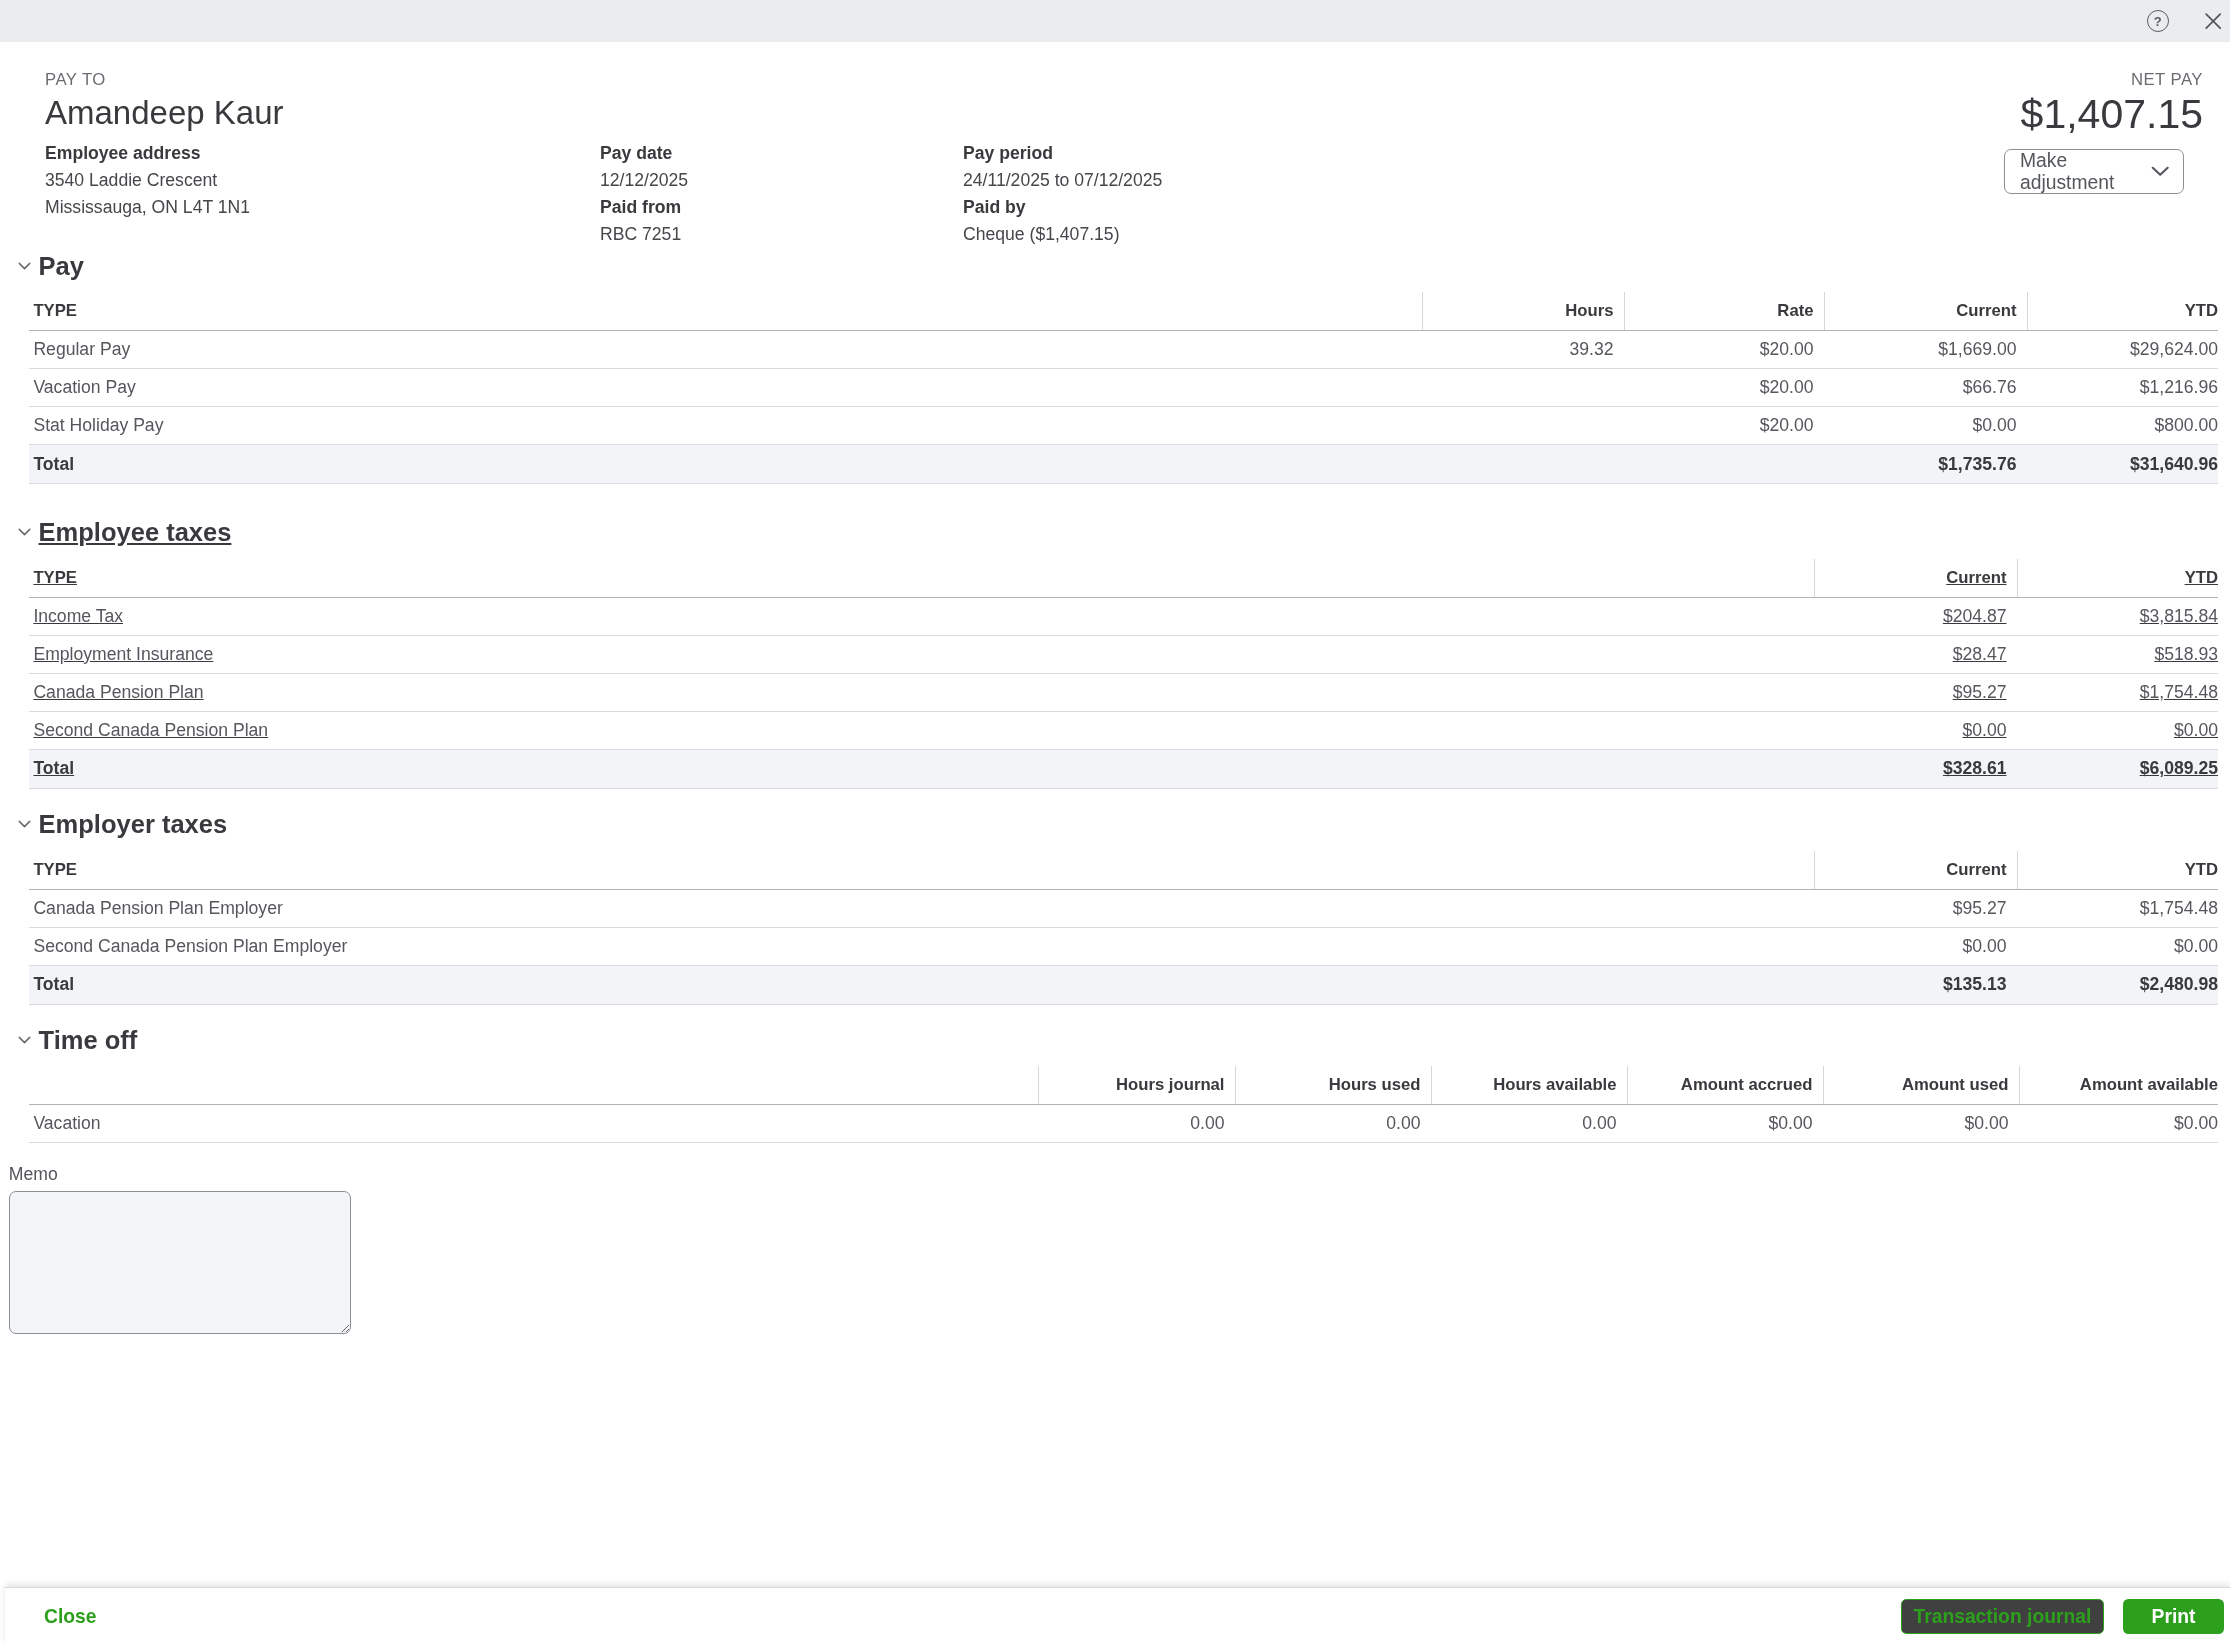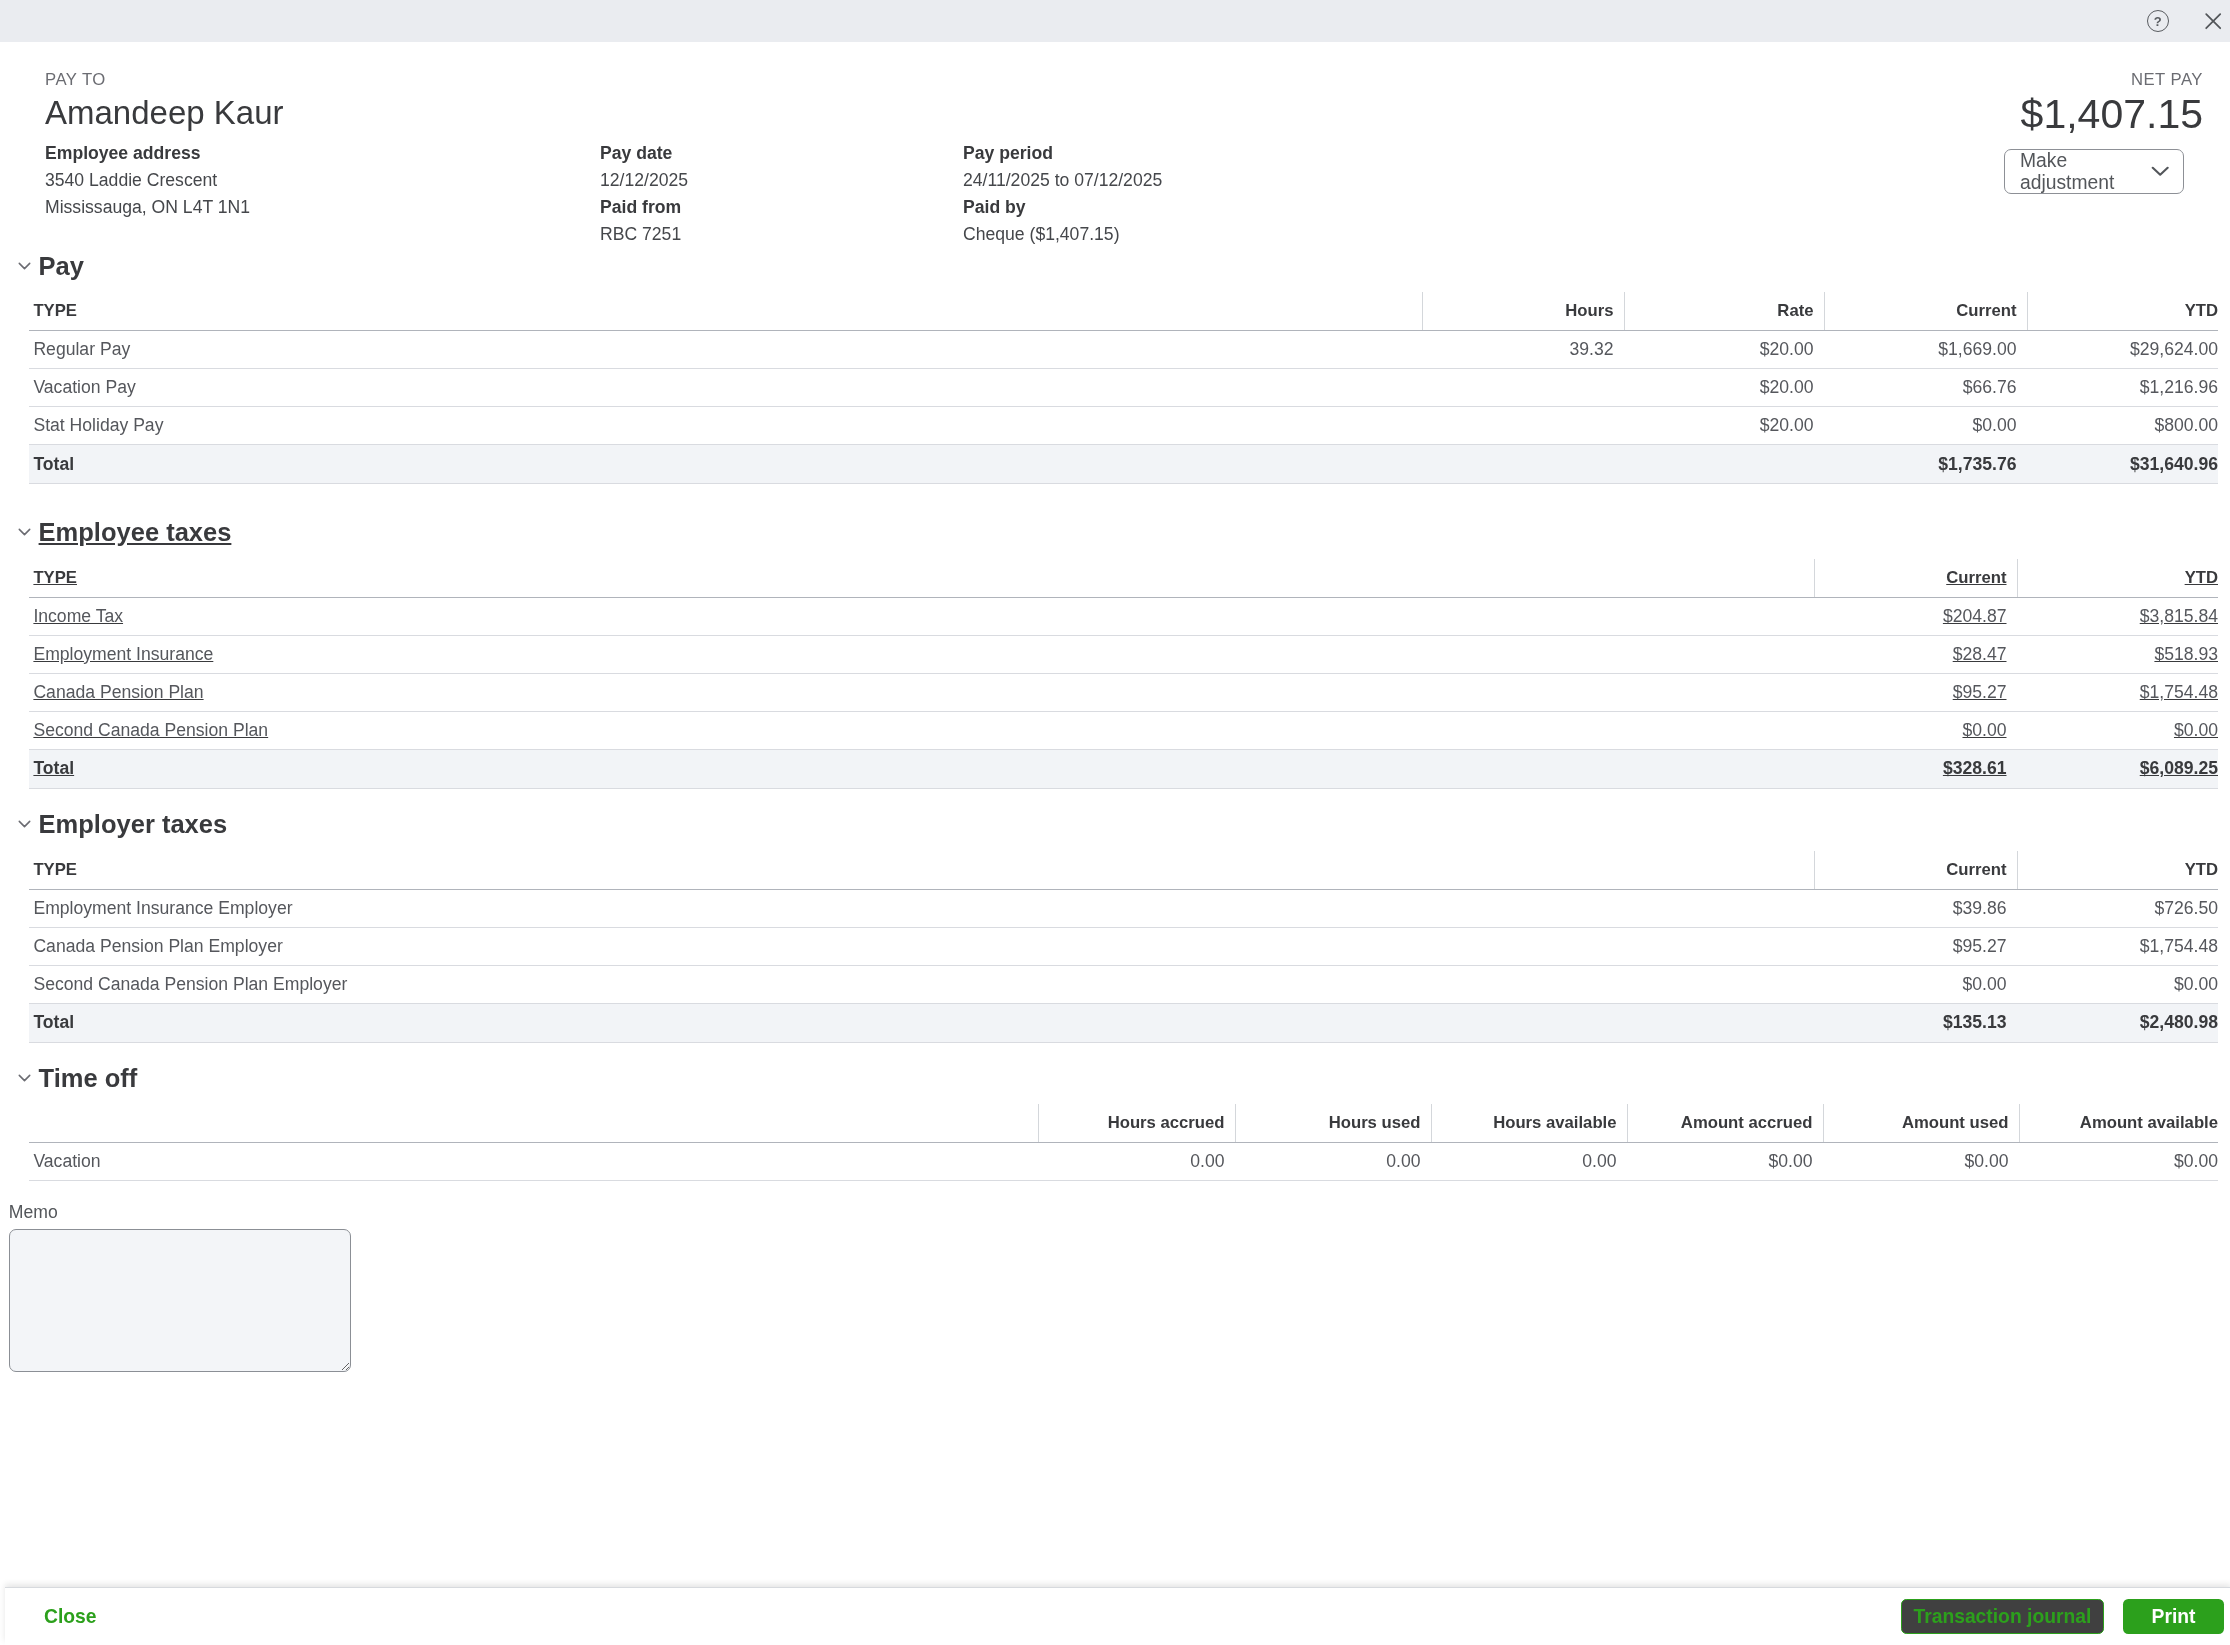--- a/index.html
+++ b/index.html
@@ -272,25 +272,20 @@
       </span>
       <h2>Employer taxes</h2>
     </div>
     <div class="table">
         <div class="trow thead">
           <div class="tcell first" style="flex: 1 1 0%;">TYPE</div>
           <div class="tcell num" style="width: 203px;">Current</div>
           <div class="tcell num" style="width: 201px;">YTD</div>
         </div>
         <div class="trow tbody-row">
-          <div class="tcell first" style="flex: 1 1 0%;">Employment Insurance Employer</div>
-          <div class="tcell num" style="width: 203px;">$39.86</div>
-          <div class="tcell num" style="width: 201px;">$726.50</div>
-        </div>
-        <div class="trow tbody-row">
           <div class="tcell first" style="flex: 1 1 0%;">Canada Pension Plan Employer</div>
           <div class="tcell num" style="width: 203px;">$95.27</div>
           <div class="tcell num" style="width: 201px;">$1,754.48</div>
         </div>
         <div class="trow tbody-row">
           <div class="tcell first" style="flex: 1 1 0%;">Second Canada Pension Plan Employer</div>
           <div class="tcell num" style="width: 203px;">$0.00</div>
           <div class="tcell num" style="width: 201px;">$0.00</div>
         </div>
         <div class="trow total-row">
@@ -306,21 +301,21 @@
       <span class="chev">
         <svg width="13" height="8" viewBox="0 0 15 9">
             <polyline points="1.5,1.5 7.5,7.5 13.5,1.5" fill="none" stroke="#6b6c72" stroke-width="1.8" stroke-linecap="round" stroke-linejoin="round"></polyline>
           </svg>
       </span>
       <h2>Time off</h2>
     </div>
     <div class="table">
         <div class="trow thead">
           <div class="tcell first" style="flex: 1 1 0%;"></div>
-          <div class="tcell num" style="width: 197px;">Hours accrued</div>
+          <div class="tcell num" style="width: 197px;">Hours journal</div>
           <div class="tcell num" style="width: 196px;">Hours used</div>
           <div class="tcell num" style="width: 196px;">Hours available</div>
           <div class="tcell num" style="width: 196px;">Amount accrued</div>
           <div class="tcell num" style="width: 196px;">Amount used</div>
           <div class="tcell num" style="width: 199px;">Amount available</div>
         </div>
         <div class="trow tbody-row">
           <div class="tcell first" style="flex: 1 1 0%;">Vacation</div>
           <div class="tcell num" style="width: 197px;">0.00</div>
           <div class="tcell num" style="width: 196px;">0.00</div>

